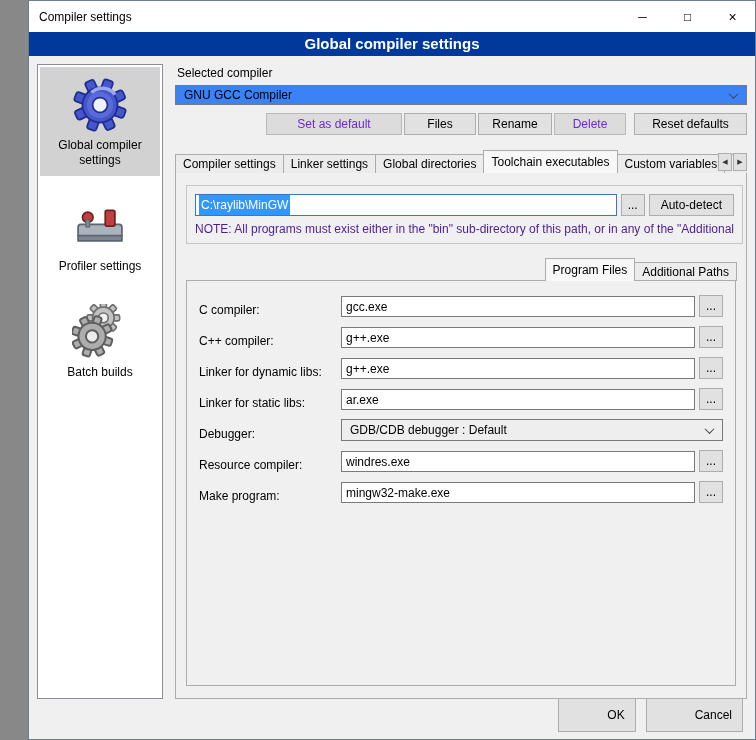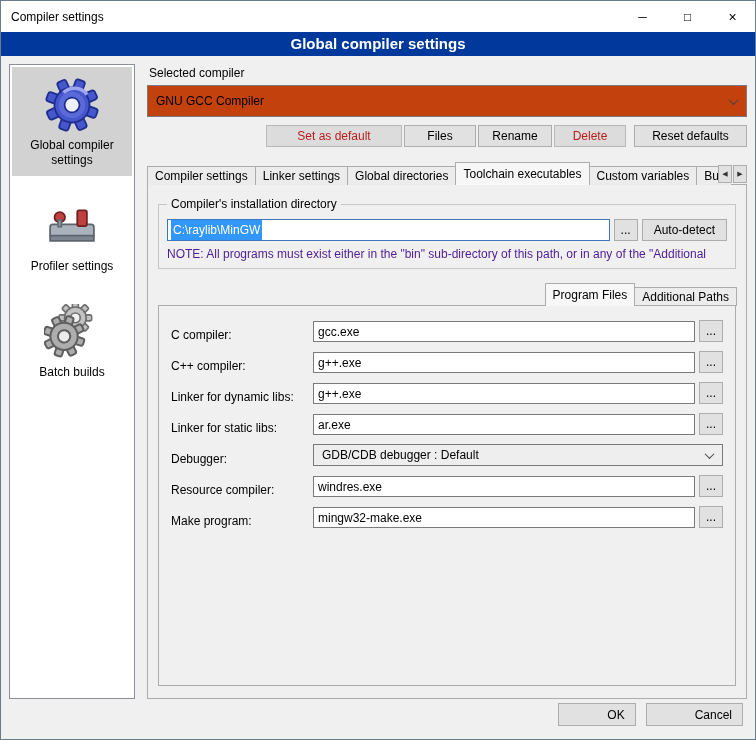--- a/index.html
+++ b/index.html
@@ -2,21 +2,21 @@
 <html><head>
 <meta charset="utf-8">
 <style>
   * { box-sizing: border-box; margin: 0; padding: 0; }
   html,body { background:#888; }
   body { display:flex; justify-content:flex-start; align-items:flex-start; }
   .window {
     width:756px; height:740px; background:#f0f0f0;
     border:1px solid #6b7c8d; display:flex; flex-direction:column;
     font-family:"Liberation Sans", sans-serif; font-size:12px; color:#000;
-    cursor:default; overflow:hidden;
+    cursor:default; overflow:hidden;margin-left:28px;
   }
   
   .titlebar { height:31px; background:#ffffff; display:flex; align-items:center; flex-shrink:0; }
   .titlebar .title { padding-left:10px; flex:1; font-size:12px; }
   .winbtn { width:45px; height:30px; background:#ffffff; border:none; font-family:inherit;
             font-size:12px; color:#000; display:flex; align-items:center; justify-content:center; }
   .winbtn.close { font-size:14px; }
   
   .hdr { height:24px; background:#00399b; color:#fff; font-weight:bold; font-size:15px;
          text-align:center; line-height:24px; flex-shrink:0; }
@@ -26,29 +26,29 @@
   .sidebar { width:126px; background:#ffffff; border:1px solid #8a8f98; display:flex;
              flex-direction:column; padding:2px; flex-shrink:0; }
   .side-item { display:flex; flex-direction:column; align-items:center; gap:5px;
                padding:10px 2px 8px; }
   .side-item.selected { background:#d2d2d2; }
   .side-item + .side-item { margin-top:12px; }
   .side-label { text-align:center; line-height:1.25; }
   
   .main { flex:1; display:flex; flex-direction:column; min-width:0; }
   .sec-label { margin:2px 0 5px 2px; }
-  .combo { height:32px; background:#c2410c; border:1px solid #7a7a7a; display:flex;
+  .combo { height:20px; background:#3b82f6; border:1px solid #7a7a7a; display:flex;
            align-items:center; justify-content:space-between; padding:0 9px 0 8px; }
   .chev { width:7px; height:7px; border-right:1.5px solid #444; border-bottom:1.5px solid #444;
           transform:rotate(45deg) translate(-1px,-1px); flex-shrink:0; }
   
   .btnrow { display:flex; justify-content:flex-end; gap:2px; margin-top:8px; }
   .btn { height:22px; background:#e1e1e1; border:1px solid #adadad; font-family:inherit;
          font-size:12px; color:#000; padding:0 10px; }
-  .btn:disabled { color:#b91c1c; background:#dcdcdc; border-color:#b9b9b9; }
+  .btn:disabled { color:#6d28d9; background:#dcdcdc; border-color:#b9b9b9; }
   .btn.w-setdef { min-width:136px; }
   .btn.w-copy   { min-width:72px; }
   .btn.w-rename { min-width:74px; }
   .btn.w-delete { min-width:72px; }
   .btn.w-reset  { min-width:113px; margin-left:6px; }
   
   .tabbar { margin-top:14px; display:flex; align-items:flex-end; position:relative;
             height:24px; overflow:hidden; padding-right:30px; flex-shrink:0; }
   .tab { height:19px; line-height:18px; padding:0 7px; background:#ececec;
          border:1px solid #acacac; border-bottom:none; white-space:nowrap; flex-shrink:0;
@@ -77,21 +77,21 @@
   .subpanel { flex:1; border:1px solid #acacac; margin-top:-1px; background:#f0f0f0;
               padding:14px 12px; display:flex; flex-direction:column; gap:9px; min-height:0; }
   .frow { display:flex; align-items:flex-end; gap:4px; }
   .flabel { width:138px; flex-shrink:0; }
   .tinput { flex:1; height:21px; background:#fff; border:1px solid #7a7a7a; font-family:inherit;
             font-size:12px; padding:0 4px; min-width:0; }
   .combo.small { flex:1; height:22px; background:#eeeeee; }
   
   .footer { height:40px; display:flex; justify-content:flex-end; align-items:center;
             gap:10px; padding:0 12px 9px 0; flex-shrink:0; }
-  .btn.footer-btn { min-width:74px; height:23px;padding-left:48px; }
+  .btn.footer-btn { min-width:74px; height:34px;padding-left:48px; }
   svg { display:block; }
 </style>
 </head>
 <body>
 
 <svg width="0" height="0" style="position:absolute">
   <defs>
     <g id="gear">
       <rect x="26.5" y="2" width="11" height="60" rx="3"></rect>
       <rect x="26.5" y="2" width="11" height="60" rx="3" transform="rotate(45 32 32)"></rect>
@@ -178,21 +178,20 @@
         <div class="tab cut">Buil</div>
         <div class="tabscroll">
           <button>◀</button>
           <button>▶</button>
         </div>
       </div>
 
       <div class="panel">
 
         <fieldset class="groupbox">
-          <legend>Compiler's installation directory</legend>
           <div class="dir-row">
             <div class="dir-input">
               <span class="sel">C:\raylib\MinGW</span>
             </div>
             <button class="browse">...</button>
             <button class="autodetect">Auto-detect</button>
           </div>
           <div class="note">NOTE: All programs must exist either in the "bin" sub-directory of this path, or in any of the "Additional</div>
         </fieldset>
 

